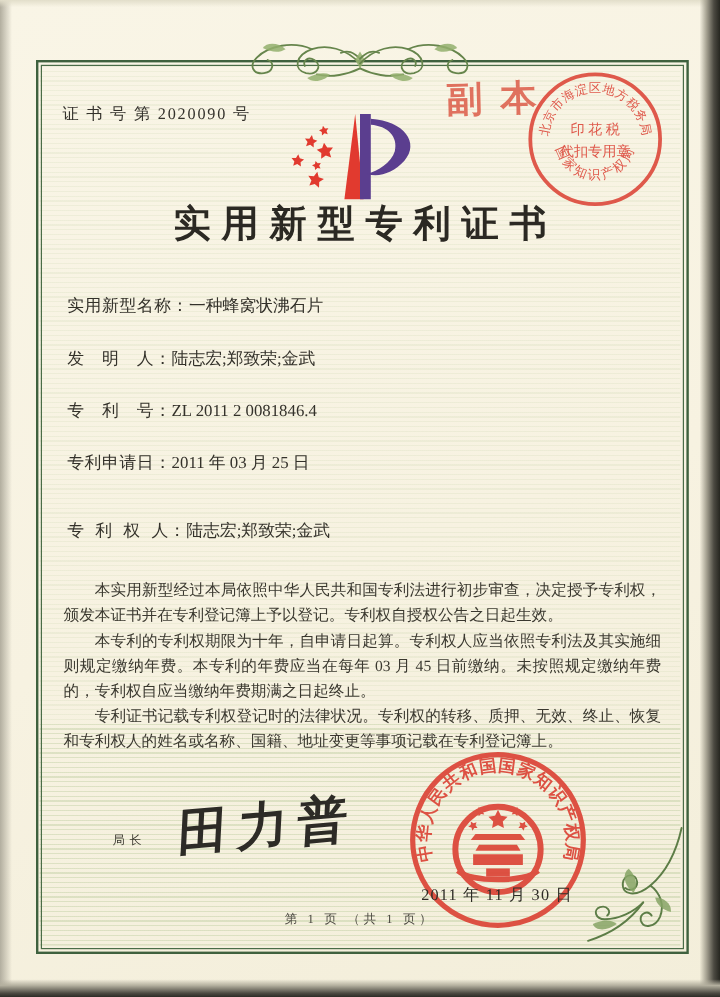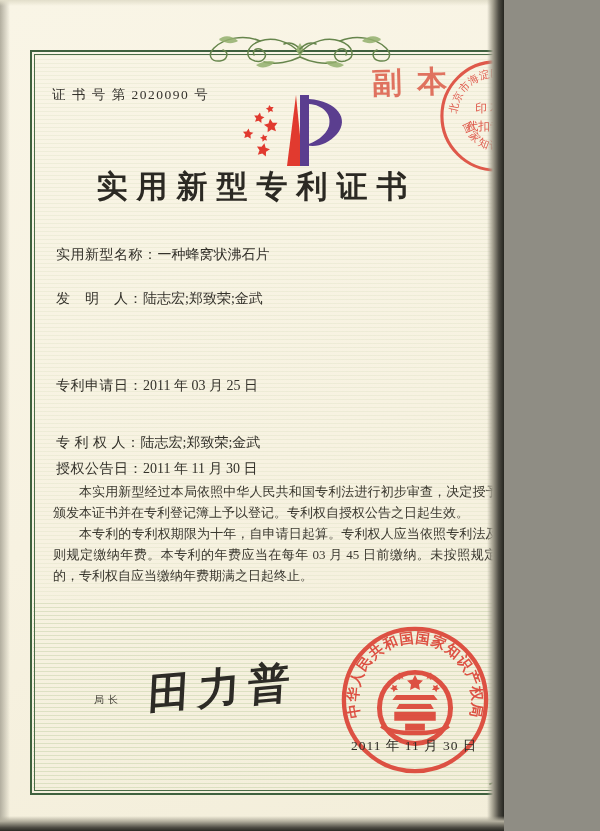--- a/index.html
+++ b/index.html
@@ -1,21 +1,21 @@
 <!DOCTYPE html>
 <html><head>
 <meta charset="utf-8">
 <style>
   html,body{margin:0;padding:0;}
   body{
     font-family:"Liberation Serif","DejaVu Serif",serif;
     background:#8f8d84;
   }
   #page{
-    position:relative;width:504px;height:831px;overflow:hidden;
+    position:relative;width:600px;height:831px;overflow:hidden;
     background:linear-gradient(160deg,#f9f5e6 0%,#f7f2e1 55%,#f3eeda 100%);
   }
   
   .edge{position:absolute;pointer-events:none;}
   .edge-right{top:0;right:0;width:17px;height:100%;
     background:linear-gradient(90deg,rgba(90,88,78,0) 0%,#a39f8f 35%,#4c4a42 70%,#262620 100%);}
   .edge-bottom{left:0;bottom:0;width:100%;height:15px;
     background:linear-gradient(180deg,rgba(120,116,104,0) 0%,#b3af9e 35%,#4c4a42 78%,#2a2a24 100%);}
   .edge-left{top:0;left:0;width:10px;height:100%;
     background:linear-gradient(90deg,#b2ae9f 0%,rgba(178,174,159,0) 100%);}
@@ -32,21 +32,21 @@
   .pattern-all{left:33px;top:53px;width:534px;height:735px;}
   .pattern-bottom{left:33px;top:600px;width:534px;height:188px;
     background:repeating-linear-gradient(0deg,rgba(146,178,112,0.17) 0 1px,rgba(146,178,112,0) 1px 4px);}
   
   .certno{position:absolute;left:52px;top:86px;font-size:13.5px;letter-spacing:1.5px;color:#34322c;}
   .copystamp{position:absolute;left:372px;top:62px;font-size:30px;font-weight:600;
     letter-spacing:15px;color:rgba(219,86,66,0.82);transform:rotate(-1.5deg);white-space:nowrap;}
   .title{position:absolute;left:0;right:0;top:166px;text-align:center;font-size:31px;
     font-weight:700;letter-spacing:9px;text-indent:9px;color:#2b2923;font-family:Liberation Serif, serif;}
   .fieldrow{position:absolute;left:56px;font-size:14px;color:#33312a;white-space:nowrap;}
-  .fieldrow .lab{letter-spacing:0.5px;}
+  .fieldrow .lab{letter-spacing:0.5px;font-family:Liberation Mono, monospace;}
   .paras{position:absolute;left:53px;top:481px;width:498px;font-size:13px;line-height:21px;
     color:#3a382f;text-align:justify;}
   .paras p{margin:0;text-indent:2em;}
   .director{position:absolute;left:94px;top:693px;font-size:10px;letter-spacing:4px;color:#3a382f;}
   .signame{position:absolute;left:148px;top:660px;font-size:42px;font-weight:700;
     color:#2d2b26;letter-spacing:8px;white-space:nowrap;
     transform:rotate(-5deg) skewX(-8deg);}
   .issuedate{position:absolute;left:351px;top:737px;font-size:13.5px;letter-spacing:1px;
     color:#2e2c26;z-index:6;}
   .footer{position:absolute;left:0;right:0;top:759px;text-align:center;font-size:10.5px;
@@ -153,33 +153,34 @@
     <text x="60" y="56" text-anchor="middle" font-size="12" fill="#dc4437">印 花 税</text>
     <text x="60" y="74" text-anchor="middle" font-size="12" fill="#dc4437">代扣专用章</text>
   </svg>
 
   <div class="fieldrow" style="top:246px">
     <span class="lab">实用新型名称：</span><span class="val">一种蜂窝状沸石片</span>
   </div>
   <div class="fieldrow" style="top:290px">
     <span class="lab">发　明　人：</span><span class="val">陆志宏;郑致荣;金武</span>
   </div>
+  <div class="fieldrow" style="top:334px">
+    <span class="lab">专　利　号：</span><span class="val">ZL 2011 2 0081846.4</span>
+  </div>
   <div class="fieldrow" style="top:377px">
     <span class="lab">专利申请日：</span><span class="val">2011 年 03 月 25 日</span>
   </div>
   <div class="fieldrow" style="top:434px">
     <span class="lab">专 利 权 人：</span><span class="val">陆志宏;郑致荣;金武</span>
-  </div>
-  <div class="fieldrow" style="top:460px">
-    <span class="lab">授权公告日：</span><span class="val">2011 年 11 月 30 日</span>
   </div>
 
   <div class="paras">
     <p>本实用新型经过本局依照中华人民共和国专利法进行初步审查，决定授予专利权，颁发本证书并在专利登记簿上予以登记。专利权自授权公告之日起生效。</p>
     <p>本专利的专利权期限为十年，自申请日起算。专利权人应当依照专利法及其实施细则规定缴纳年费。本专利的年费应当在每年 03 月 45 日前缴纳。未按照规定缴纳年费的，专利权自应当缴纳年费期满之日起终止。</p>
+    <p>专利证书记载专利权登记时的法律状况。专利权的转移、质押、无效、终止、恢复和专利权人的姓名或名称、国籍、地址变更等事项记载在专利登记簿上。</p>
   </div>
 
   <div class="director">局长</div>
   <div class="signame">田力普</div>
 
   <svg class="officeseal" width="158" height="158" viewBox="0 0 160 160">
     <defs>
       <path id="officeArc" d="M27.4,104.5 A58,58 0 1 1 132.6,104.5"></path>
     </defs>
     <circle cx="80" cy="80" r="72" fill="none" stroke="#dc4437" stroke-width="4.4"></circle>
@@ -196,19 +197,20 @@
       <path d="M57,80 h46 l-4,-5 h-38 Z"></path>
       <path d="M61,89 h38 l-3,-5 h-32 Z"></path>
       <path d="M59,92 h42 v9 h-42 Z"></path>
       <path d="M70,104 h20 v7 h-20 Z"></path>
       <path d="M46,106 C58,116 102,116 114,106" fill="none" stroke="#dc4437" stroke-width="4.5"></path>
     </g>
   </svg>
 
   <div class="issuedate">2011 年 11 月 30 日</div>
 
+  <div class="footer">第 1 页 （共 1 页）</div>
 
   <div class="edge edge-left"></div>
   <div class="edge edge-top"></div>
   <div class="edge edge-right"></div>
   <div class="edge edge-bottom"></div>
 
 </div>
 
 </body></html>

